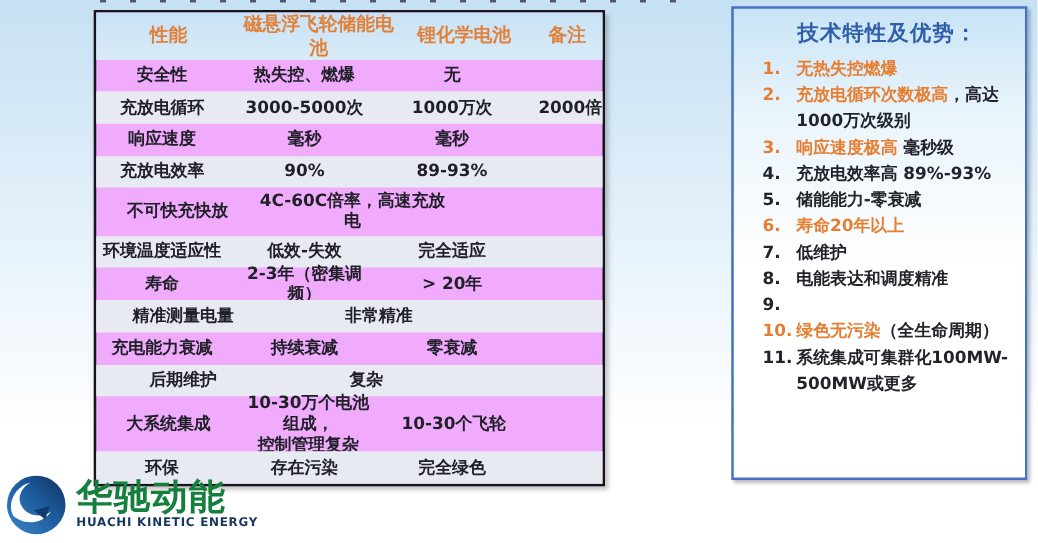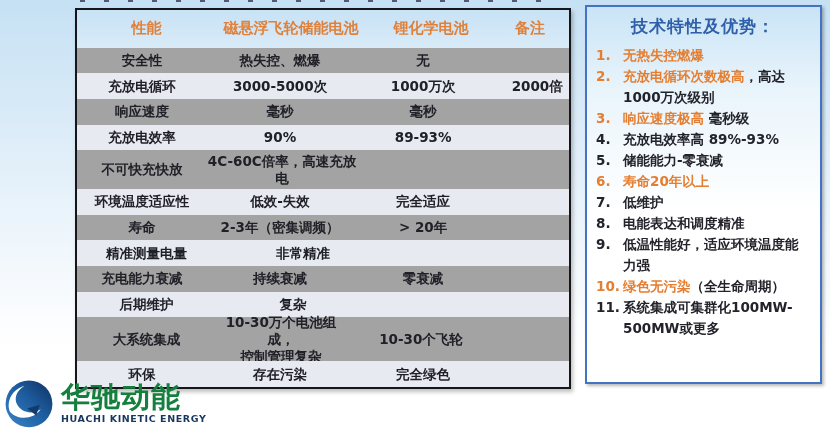--- a/index.html
+++ b/index.html
@@ -11,22 +11,22 @@
   }
 
   
   .remnant{
     position:absolute; left:80px; top:0; width:478px; height:2px;
     background:repeating-linear-gradient(90deg, rgba(45,45,65,.75) 0 5px, transparent 5px 24px);
   }
 
   
   .table-wrap{
-    position:absolute; left:75px; top:8px; width:496px; height:381px;
-    border:2.5px solid #15151a; background:#a3a3a3;
+    position:absolute; left:75px; top:8px; width:409px; height:381px;
+    border:2.5px solid #15151a; background:#f0abfc;
     box-shadow:2px 3px 4px rgba(0,0,0,.25);
     display:flex; flex-direction:column;
   }
   .trow{ display:flex; align-items:center; width:100%; }
   .h-head{ height:38px; background:linear-gradient(180deg,#c8e2f5,#d9ebf8); }
   .h-n{ height:26px;gap:12px; }
   .h-tall{ height:39px; }
   .h-big{ height:44px; }
   .alt{ background:#e8eaf1; }
   .cell{
@@ -35,21 +35,21 @@
   }
   .c0{ width:139px; } .c1{ width:130px; } .c2{ width:150px; } .c3{ width:68px; }
   .hcell{ color:#e0813b; font-size:15px; font-weight:700; }
 
   
   .panel{
     position:absolute; left:585px; top:5px; width:237px; height:379px;
     border:2px solid #4472c4;
     background:linear-gradient(180deg,#c9e4f6 0%,#e9f4fb 22%,#ffffff 55%);
     box-shadow:2px 2px 3px rgba(0,0,0,.28);
-    padding:8px 10px 0 9px;
+    padding:8px 10px 0 23px;
   }
   .panel-title{
     text-align:center; color:#2e5fa8; font-size:17px; font-weight:700;
     letter-spacing:1px; margin-bottom:7px;
   }
   .feat-item{ display:flex; font-size:13.5px; font-weight:600; line-height:21px; color:#23232b; }
   .feat-num{ width:27px; flex:none; }
   .feat-text{ flex:1; }
   .orange{ color:#e57e31; }
 
@@ -175,21 +175,20 @@
   <div class="feat-item">
     <span class="feat-num">7.</span>
     <span class="feat-text"><span class="orange"></span><span>低维护</span></span>
   </div>
   <div class="feat-item">
     <span class="feat-num">8.</span>
     <span class="feat-text"><span class="orange"></span><span>电能表达和调度精准</span></span>
   </div>
   <div class="feat-item">
     <span class="feat-num">9.</span>
-    <span class="feat-text"><span class="orange"></span><span>低温性能好，适应环境温度能力强</span></span>
   </div>
   <div class="feat-item">
     <span class="feat-num orange">10.</span>
     <span class="feat-text"><span class="orange">绿色无污染</span><span>（全生命周期）</span></span>
   </div>
   <div class="feat-item">
     <span class="feat-num">11.</span>
     <span class="feat-text"><span class="orange"></span><span>系统集成可集群化100MW-500MW或更多</span></span>
   </div>
 </div>

